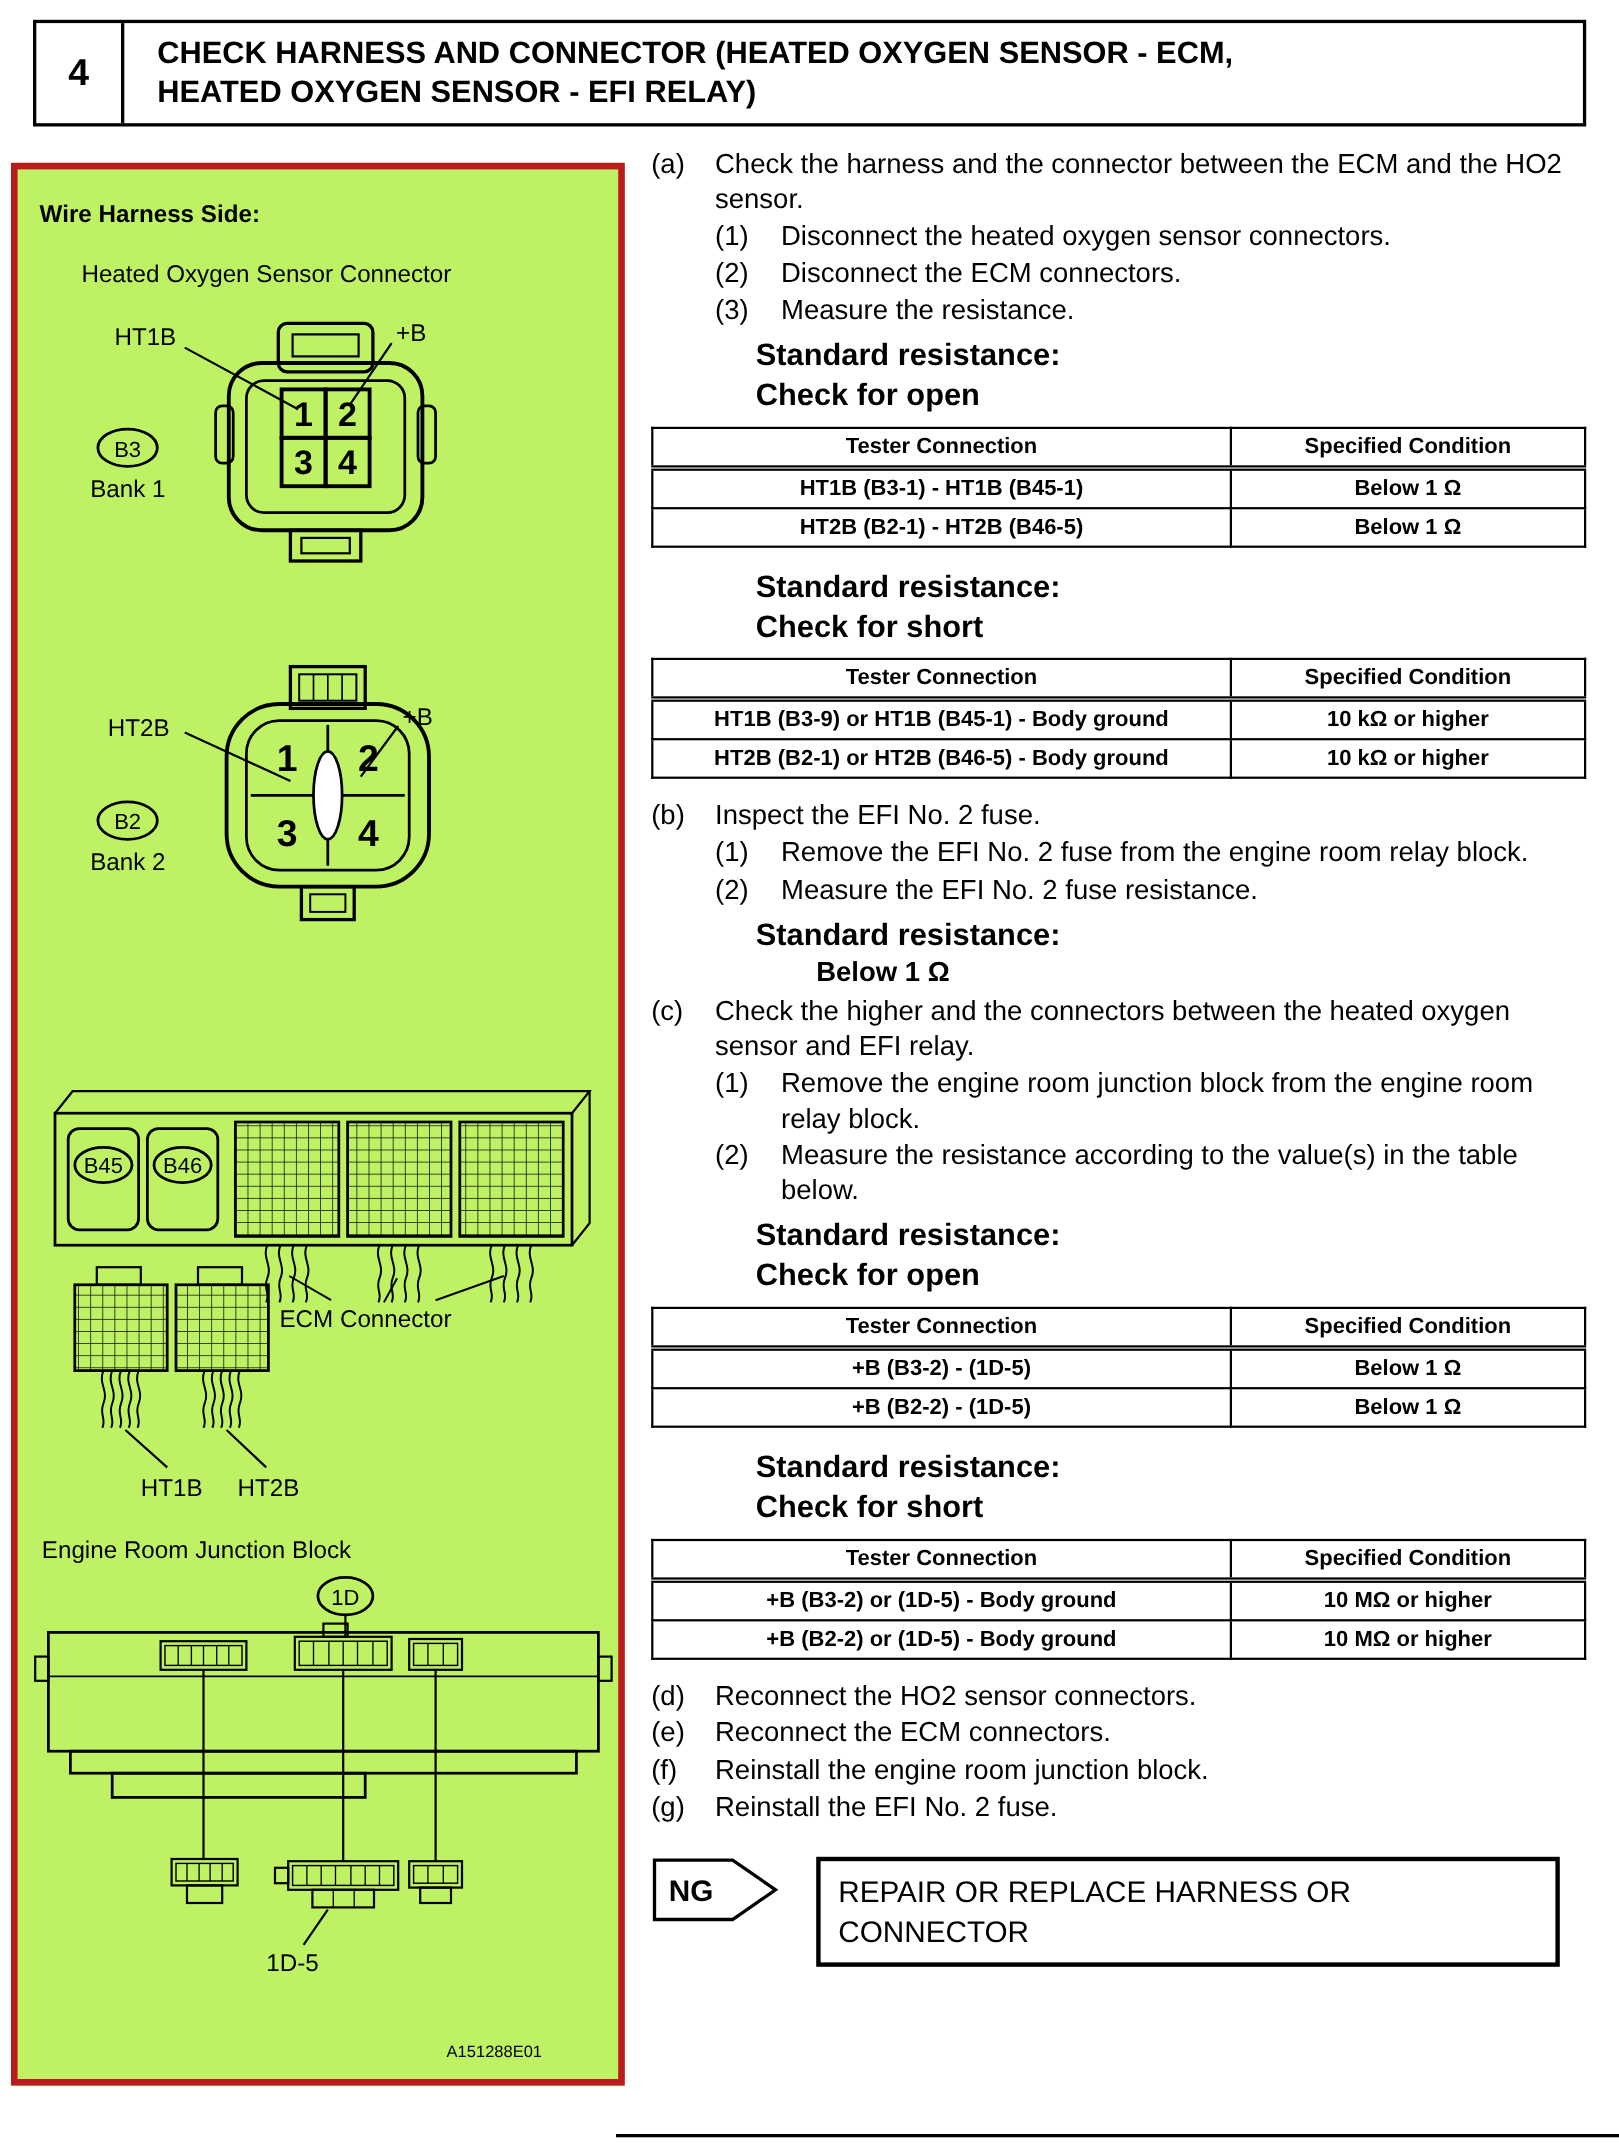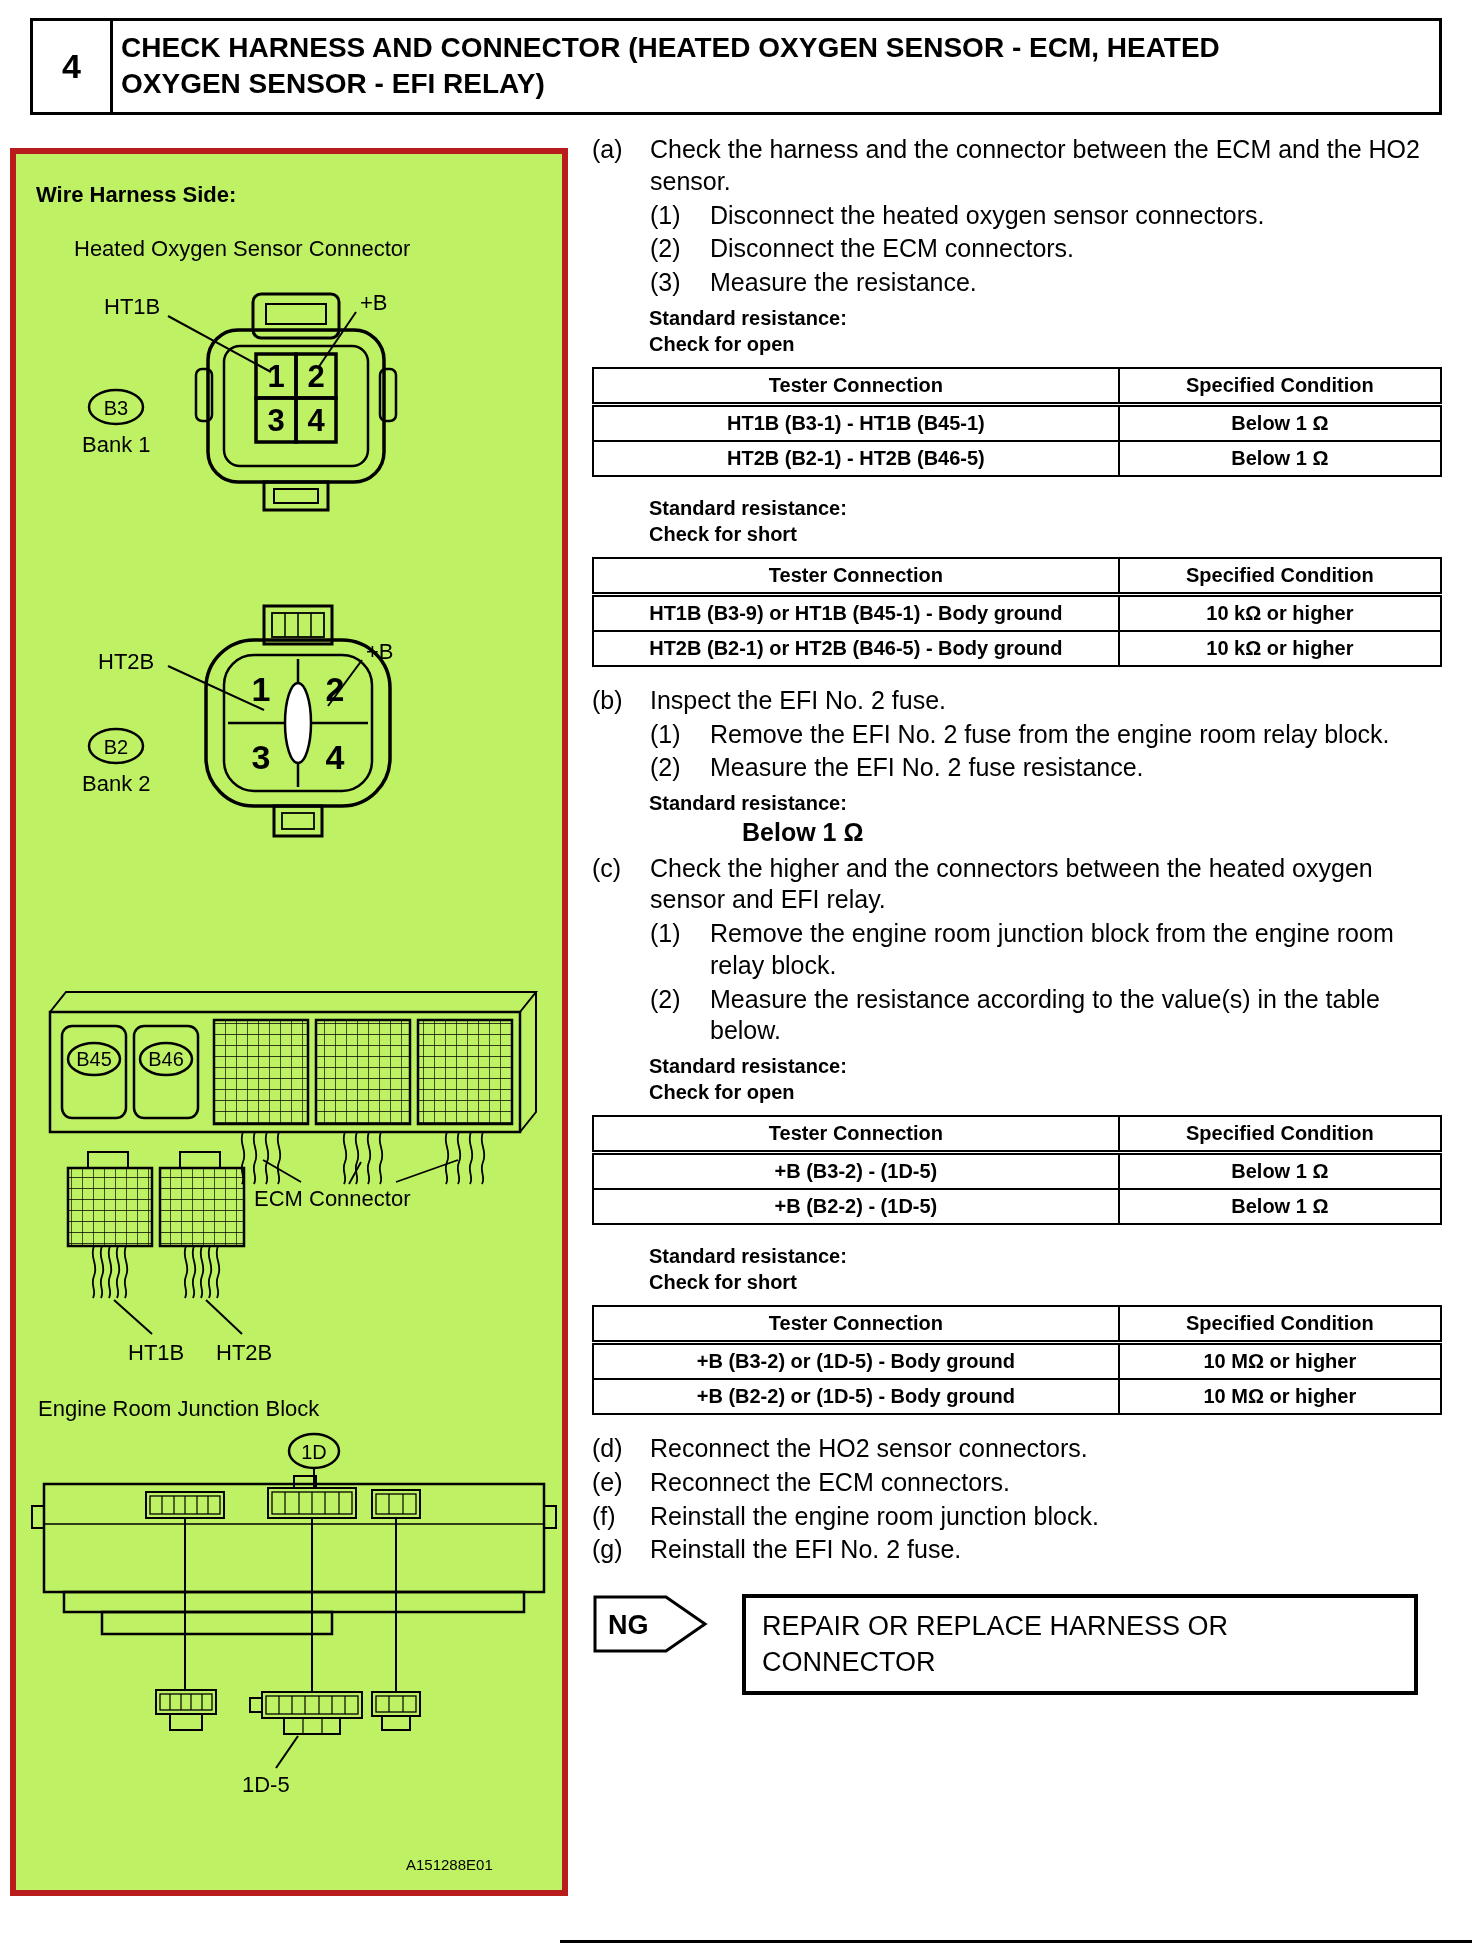--- a/index.html
+++ b/index.html
@@ -11,21 +11,21 @@
   .header {
     position:absolute; left:30px; top:18px; width:1412px;
     border:3px solid #000; display:flex; background:#fff;
   }
   .header-num {
     width:80px; border-right:3px solid #000; display:flex;
     align-items:center; justify-content:center;
     font-size:34px; font-weight:bold;
   }
   .header-title {
-    flex:1; padding:9px 8px; font-size:28px; font-weight:bold;
+    flex:1; padding:9px 30px; font-size:28px; font-weight:bold;
     line-height:1.3; max-width:1120px;
   }
 
   .diagram-panel {
     position:absolute; left:10px; top:148px; width:558px; height:1748px;
     border:6px solid #b91c1c; background:#bef264;
   }
   .diagram-panel svg { display:block; }
   .diagram-svg .shape { stroke:#000; fill:none; }
   .diagram-svg text { fill:#000; stroke:none; font-family:"Liberation Sans", sans-serif; }
@@ -35,21 +35,21 @@
   .diagram-svg .pin-num { font-size:31px; font-weight:bold; text-anchor:middle; }
   .diagram-svg .pin-num2 { font-size:34px; font-weight:bold; text-anchor:middle; }
   .diagram-svg .tiny { font-size:15px; }
 
   .content { position:absolute; left:592px; top:132px; width:850px; }
   .pitem { display:flex; font-size:25px; line-height:1.27; margin:2px 0; }
   .pitem .plab { flex:0 0 58px; }
   .pitem .ptext { flex:1; }
   .pitem.sub { margin-left:58px; }
   .pitem.sub .plab { flex:0 0 60px; }
-  .std { margin-left:57px; font-weight:bold; font-size:20px; line-height:1.3; }
+  .std { margin-left:95px; font-weight:bold; font-size:28px; line-height:1.3; }
   .std.mt { margin-top:6px; }
   .stdval { margin-left:150px; font-weight:bold; font-size:25px; line-height:1.3; margin-bottom:4px; }
 
   .spec-table {
     width:100%; border-collapse:collapse; border:2px solid #000;
     margin:10px 0 18px; table-layout:fixed;
   }
   .spec-table th, .spec-table td {
     border:2px solid #000; font-weight:bold; text-align:center;
     font-size:20px; padding:5px 8px;

